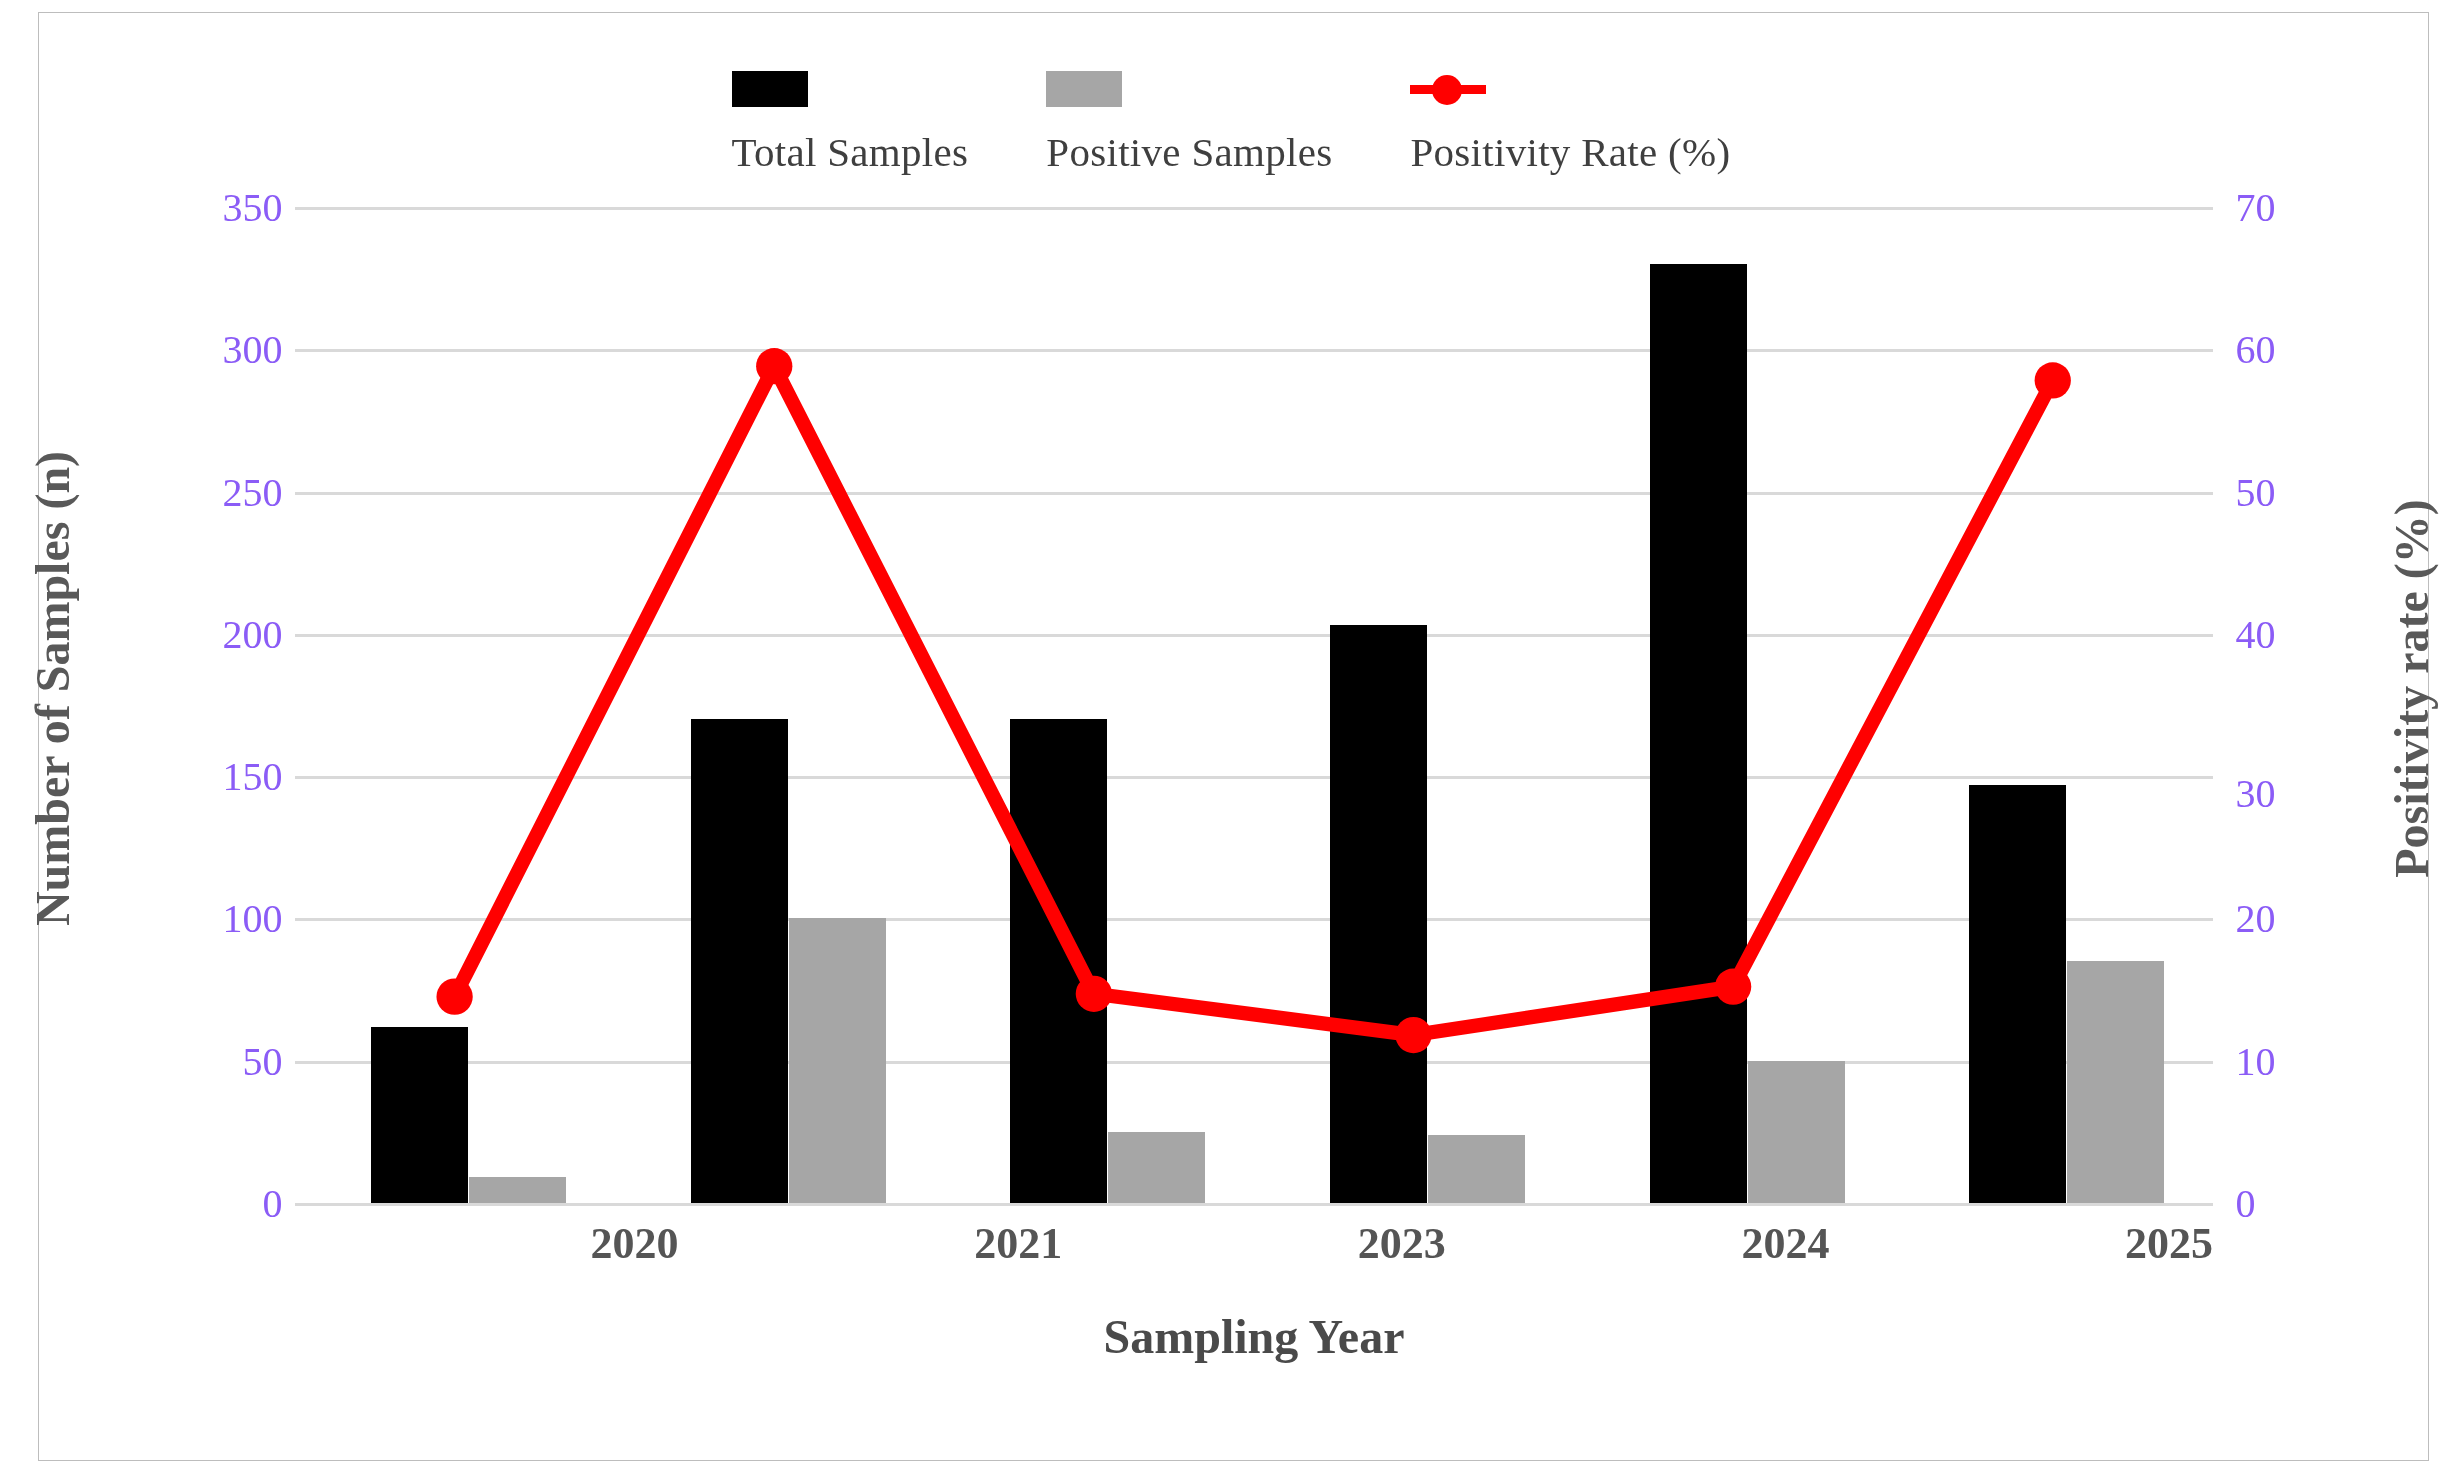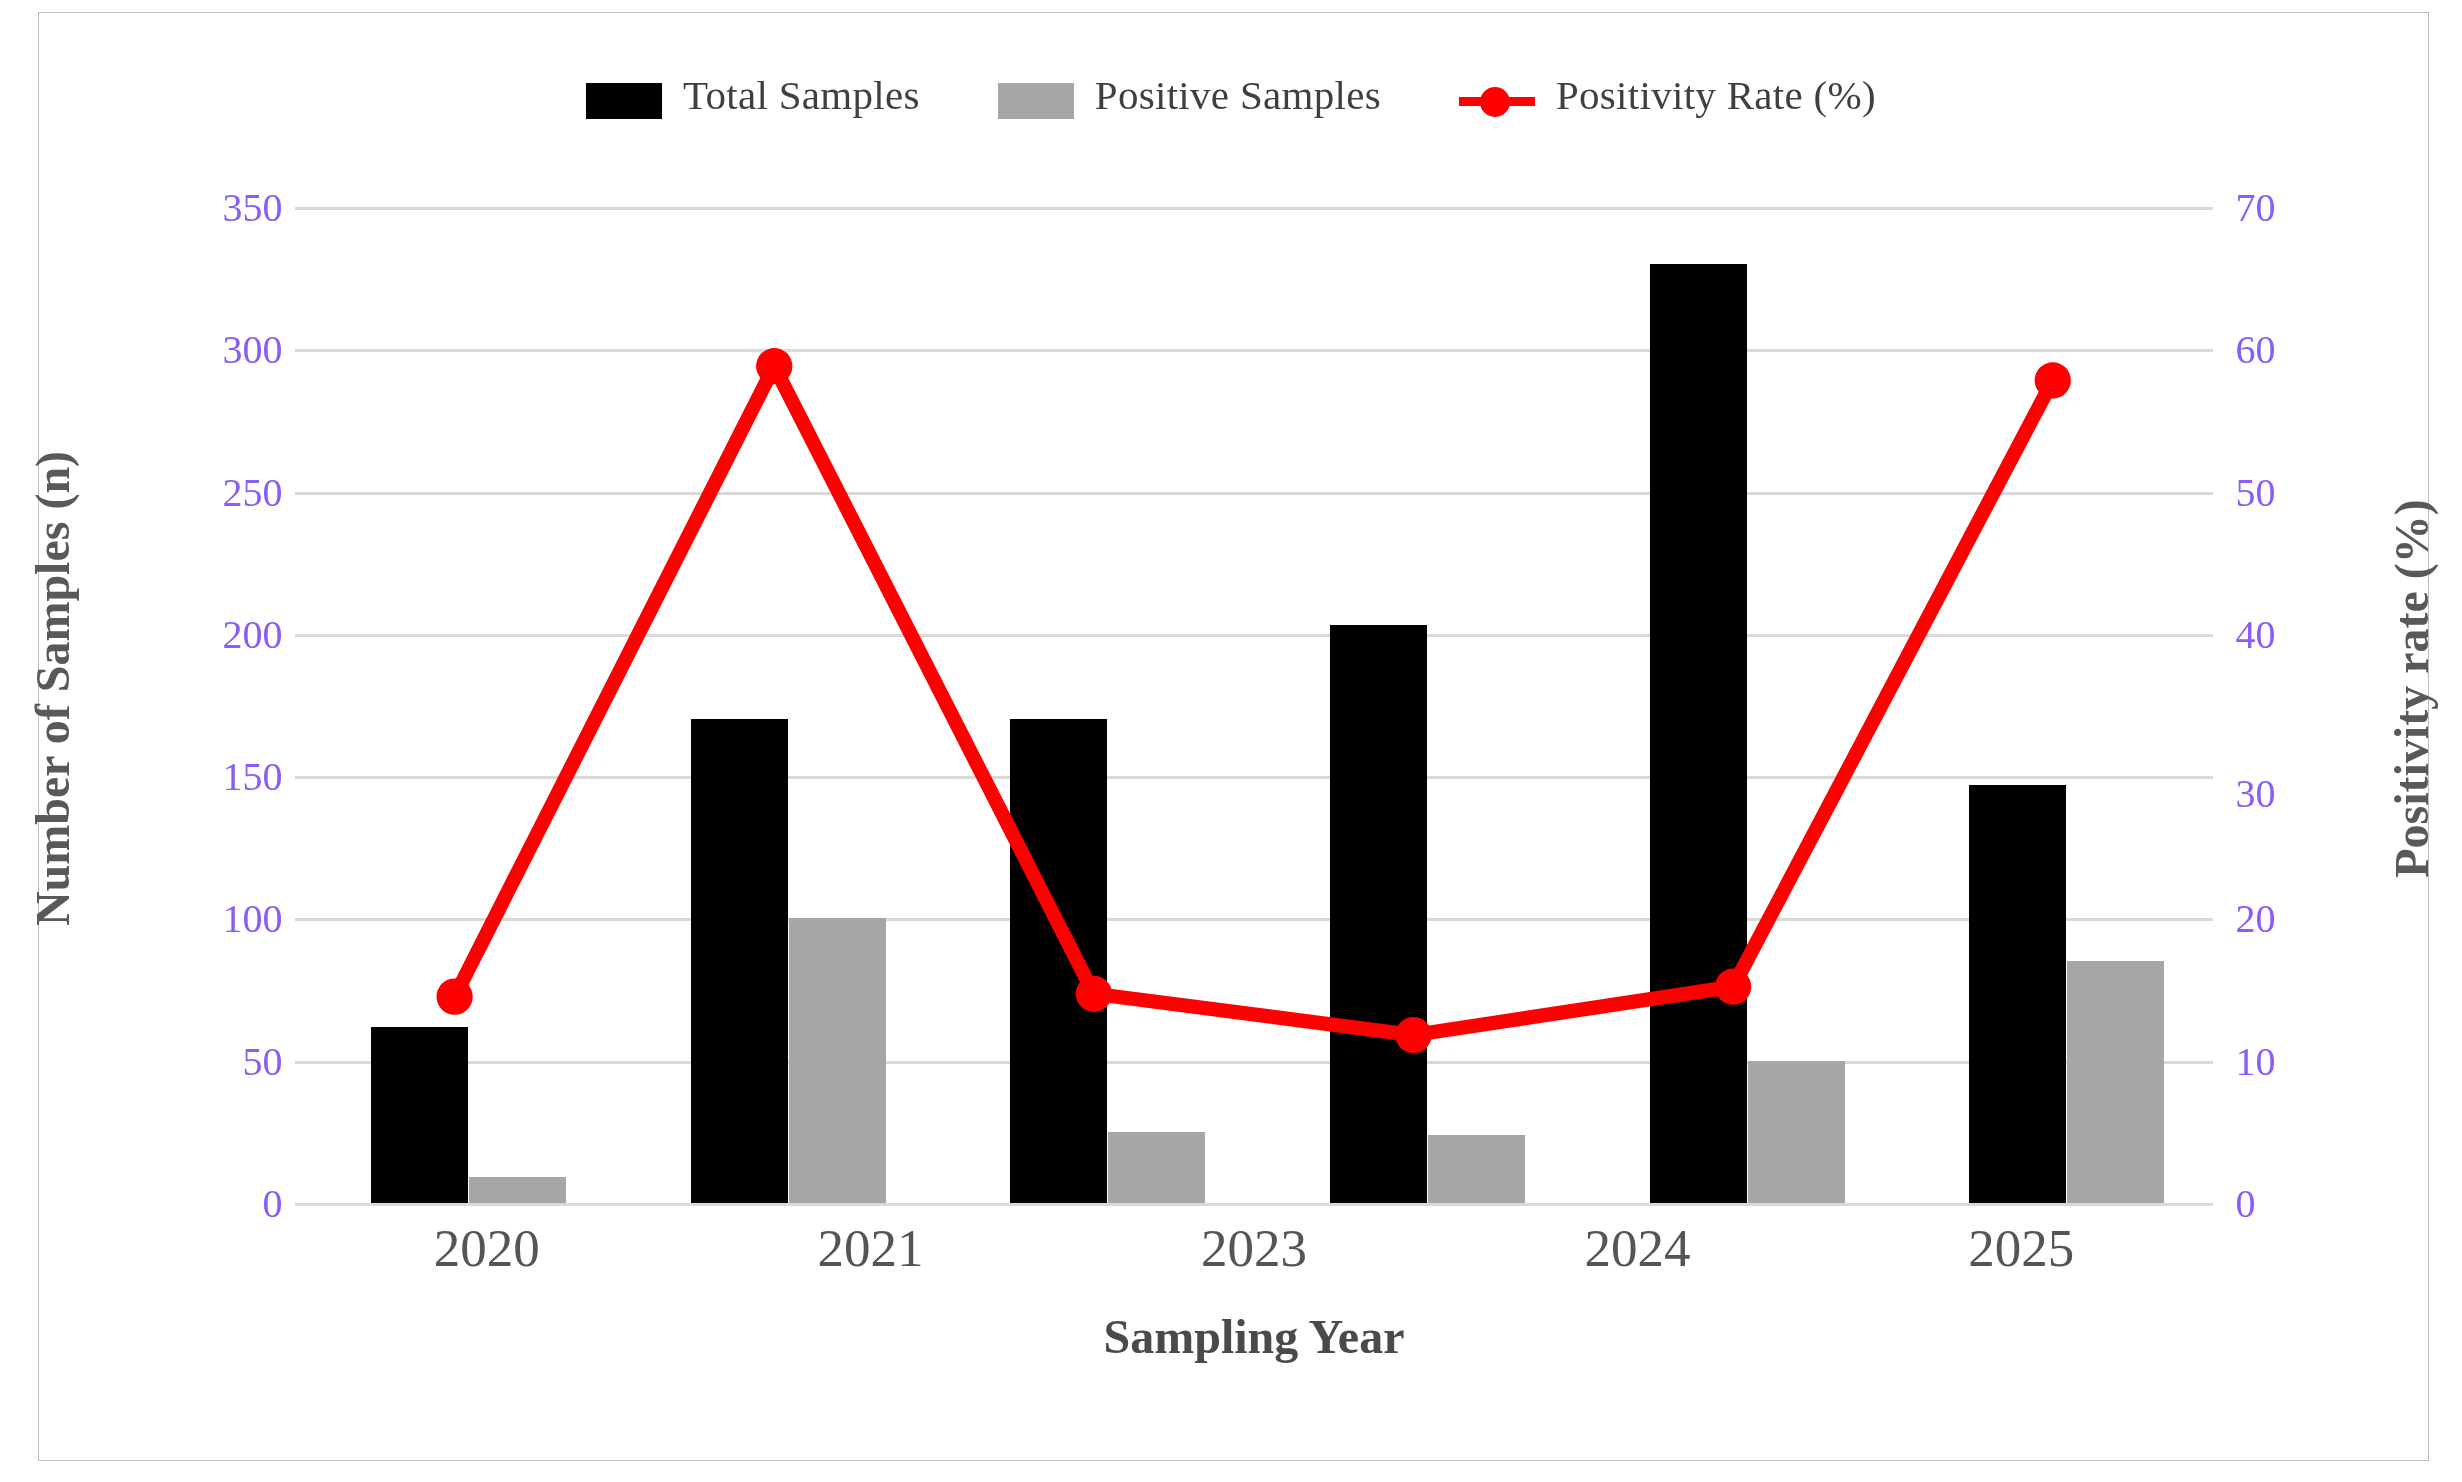--- a/index.html
+++ b/index.html
@@ -36,22 +36,23 @@
     left: 0;
     top: 71px;
     width: 2462px;
     display: flex;
     justify-content: center;
     align-items: center;
     gap: 78px;
   }
   .legend-item {
     display: flex;
-    align-items: flex-end;
+    align-items: flex-start;
     gap: 21px;
+    flex-direction: column;
   }
   .legend-swatch {
     width: 76px;
     height: 36px;
     display: inline-block;
   }
   .legend-line {
     position: relative;
     width: 76px;
     height: 36px;
@@ -157,23 +158,24 @@
   .x-labels {
     position: absolute;
     left: 295px;
     top: 1218px;
     width: 1918px;
     height: 71px;
     display: flex;
   }
   .x-label {
     flex: 1 1 0;
-    text-align: center;
-    font-size: 53px;
+    text-align: right;
+    font-size: 44px;
     color: #555555;
+    font-weight: bold;
   }
 
   
   .bars-layer {
     position: absolute;
     left: 295px;
     top: 207px;
     width: 1918px;
     height: 996px;
     display: flex;

